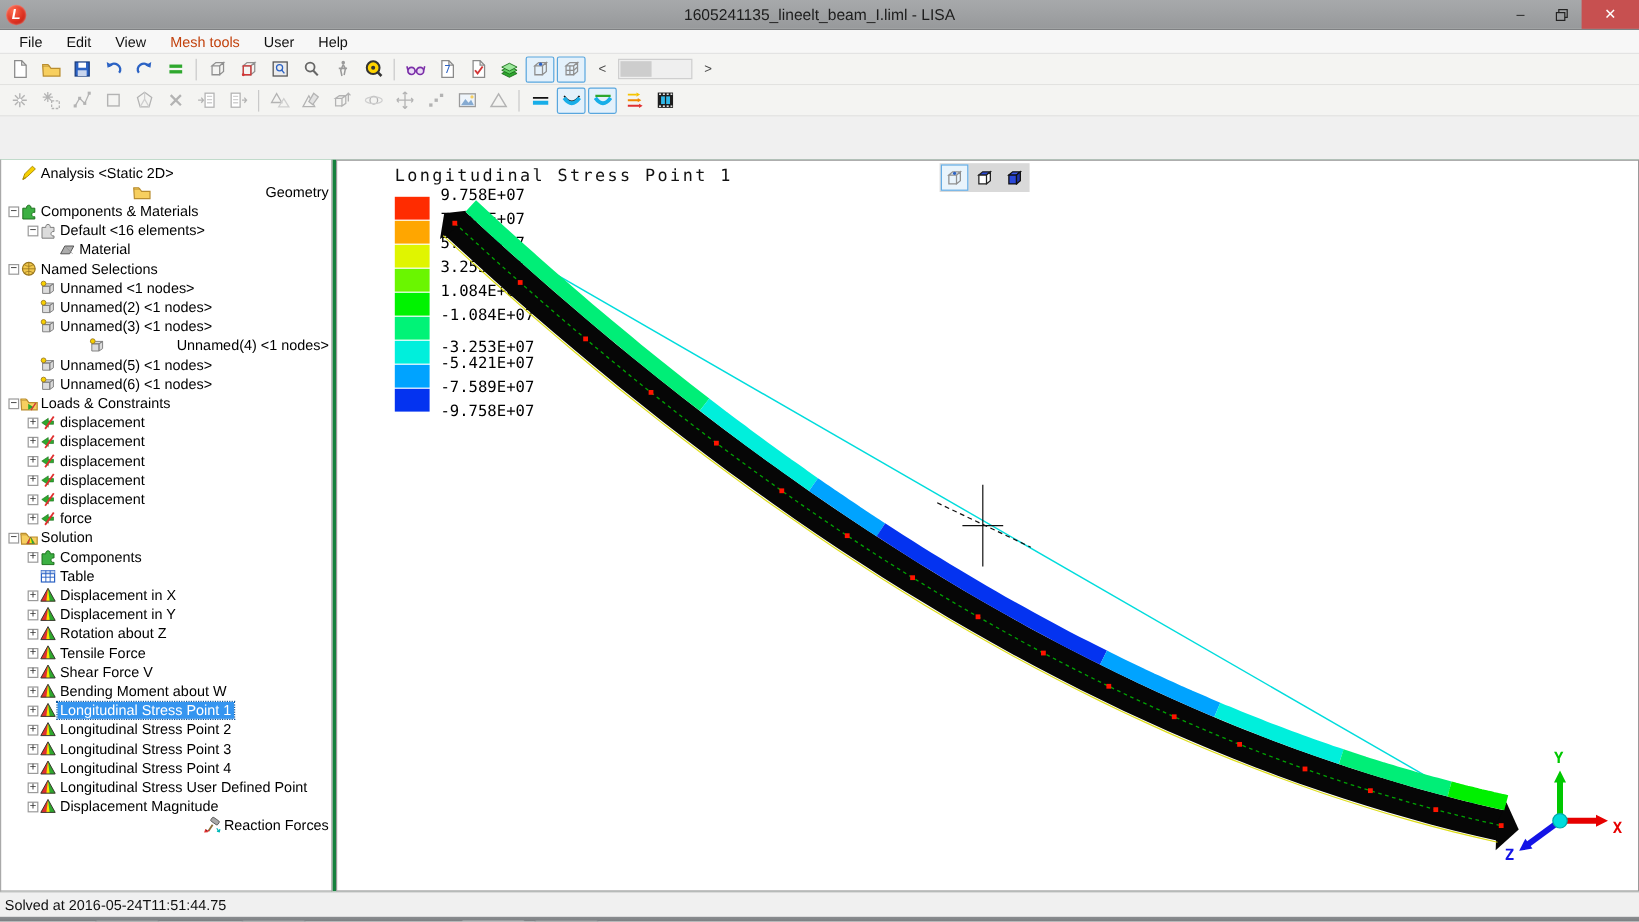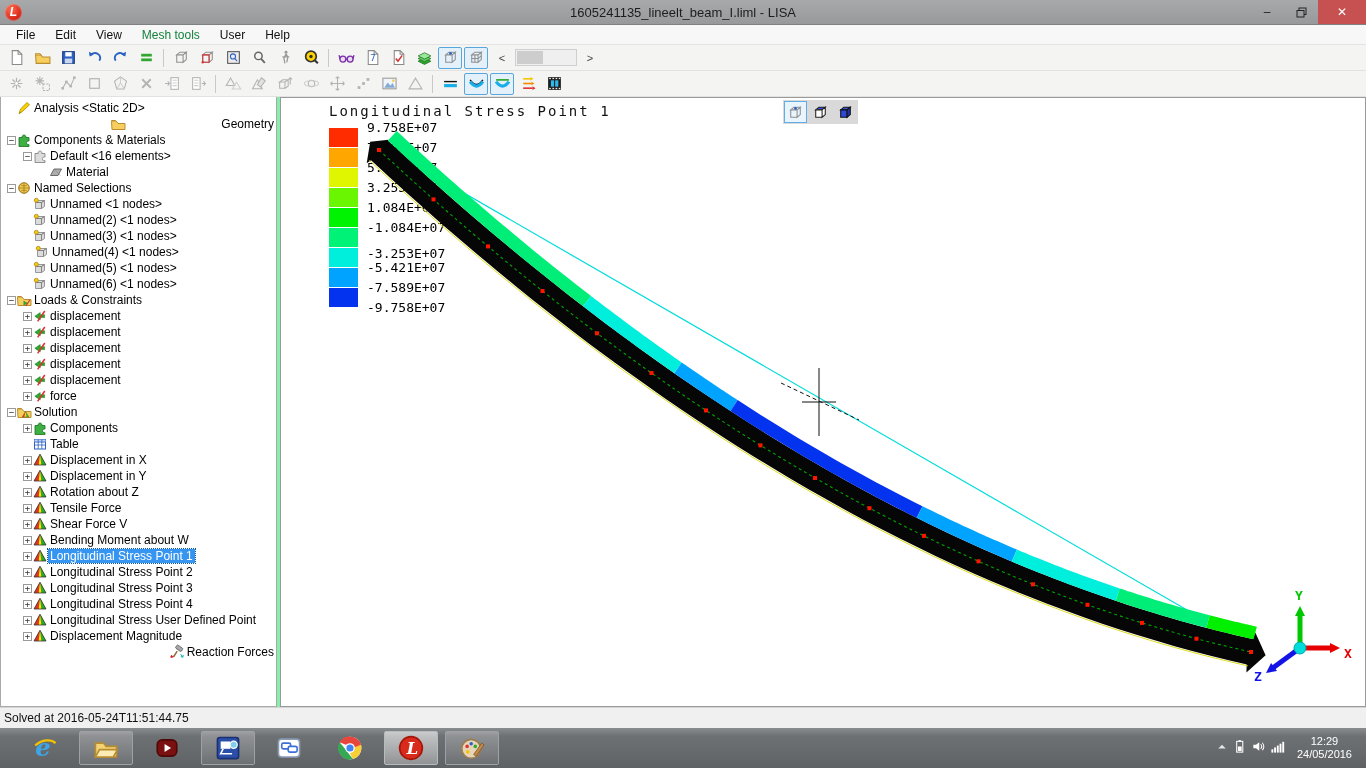--- a/index.html
+++ b/index.html
@@ -17,36 +17,36 @@
   .win-title{position:absolute;left:0;right:0;text-align:center;font-size:13px;color:#1d1d1d;}
   .win-controls{margin-left:auto;display:flex;height:100%;align-items:stretch;z-index:2;}
   .win-btn{width:34px;display:flex;align-items:center;justify-content:center;
     color:#222;font-size:12px;cursor:default;}
   .win-btn.close{width:48px;background:#C75050;color:#fff;}
 
   
   .menubar{height:20px;background:#F7F7F7;display:flex;align-items:center;
     font-size:12px;border-bottom:1px solid #E3E3E3;padding-left:6px;}
   .menu-item{padding:2px 10px;color:#111;}
-  .menu-item.disabled{color:#15803d;}
+  .menu-item.disabled{color:#c2410c;}
 
   
   .toolbar{height:26px;background:#F4F4F2;display:flex;align-items:center;
     padding-left:3px;border-bottom:1px solid #E2E2E0;}
   .tbtn{width:24px;height:22px;display:flex;align-items:center;justify-content:center;
     border:1px solid transparent;margin:0 1px;border-radius:2px;}
   .tbtn.sel{border:1px solid #58A6DE;background:#E4F1FB;}
   .tsep{width:1px;height:18px;background:#C9C9C9;margin:0 4px;}
   .tbtn svg{width:17px;height:17px;}
   .navtxt{font-size:11px;color:#444;width:16px;text-align:center;}
   .tscroll{width:62px;height:17px;background:#EFEFEF;border:1px solid #CFCFCF;position:relative;}
   .tscroll .thumb{position:absolute;left:1px;top:1px;width:26px;height:13px;background:#CDCDCD;}
 
   
-  .main{display:flex;height:610px;background:#86efac;}
+  .main{display:flex;height:610px;background:#15803d;margin-top:36px;}
   .tree{width:277px;background:#fff;border:1px solid #A9A9A9;border-top:none;
     overflow:hidden;padding-top:3px;font-size:12px;}
   .trow{height:16px;display:flex;align-items:center;white-space:nowrap;}
   .texp{width:9px;height:9px;border:1px solid #9a9a9a;background:#fff;font-size:9px;
     line-height:7px;text-align:center;color:#333;flex:none;font-family:"DejaVu Sans Mono",monospace;}
   .texp.none{border:none;background:transparent;}
   .tlabel{padding:0 2px;color:#000;}
   .trow.selected .tlabel{background:#3595F0;color:#fff;outline:1px dotted #10589d;}
 
   
@@ -549,21 +549,21 @@
       <div class="trow" style="padding-left: 22px;">
         <span class="texp none"></span>
         <span class="icon">
           <svg viewBox="0 0 16 16" width="16" height="16">
             <path d="M3.5 6.5l3-2h6l-3 2zM3.5 6.5h6v6h-6zM9.5 6.5l3-2v6l-3 2z" fill="#DCDCDC" stroke="#808080" stroke-width=".8"></path>
             <circle cx="4.3" cy="4.3" r="2" fill="#F7D000" stroke="#99761F" stroke-width=".7"></circle>
           </svg>
         </span>
         <span class="tlabel">Unnamed(3) &lt;1 nodes&gt;</span>
       </div>
-      <div class="trow" style="padding-left: 24px;">
+      <div class="trow" style="padding-left: 6px; justify-content: space-between;">
         <span class="texp none"></span>
         <span class="icon">
           <svg viewBox="0 0 16 16" width="16" height="16">
             <path d="M3.5 6.5l3-2h6l-3 2zM3.5 6.5h6v6h-6zM9.5 6.5l3-2v6l-3 2z" fill="#DCDCDC" stroke="#808080" stroke-width=".8"></path>
             <circle cx="4.3" cy="4.3" r="2" fill="#F7D000" stroke="#99761F" stroke-width=".7"></circle>
           </svg>
         </span>
         <span class="tlabel">Unnamed(4) &lt;1 nodes&gt;</span>
       </div>
       <div class="trow" style="padding-left: 22px;">

